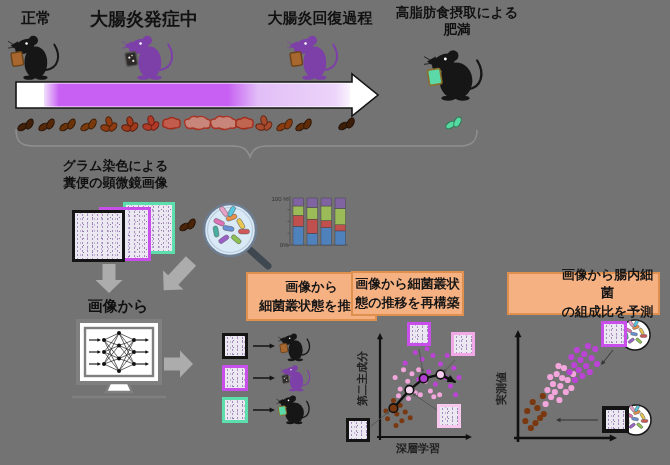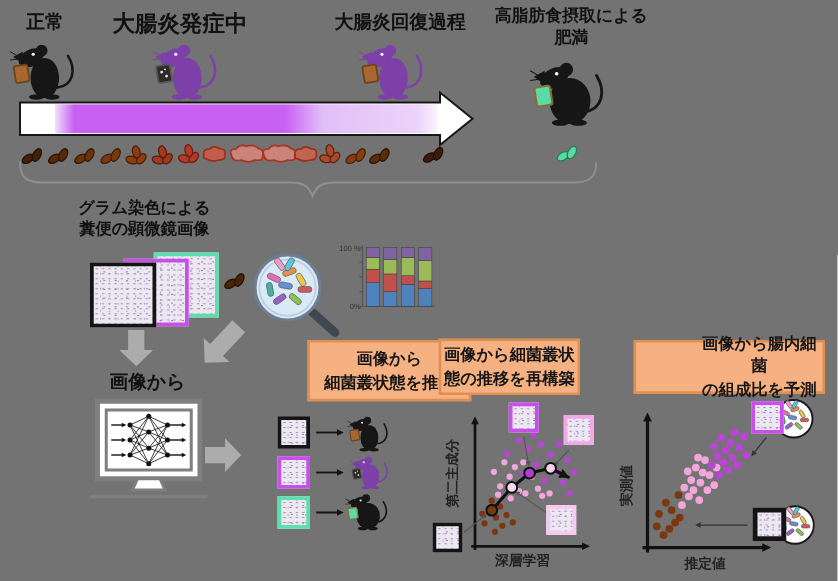--- a/index.html
+++ b/index.html
@@ -501,17 +501,16 @@
       <rect x="131.03" y="103.525" width="6.84" height="2.8499999999999996" rx="1.4249999999999998" fill="#48B0A0" stroke="#555" stroke-width="0.5" transform="rotate(80 134.45 104.95)"></rect>
       <rect x="138.63000000000002" y="101.625" width="6.84" height="2.8499999999999996" rx="1.4249999999999998" fill="#6890D8" stroke="#555" stroke-width="0.5" transform="rotate(10 142.05 103.05)"></rect>
       <rect x="146.23000000000002" y="98.775" width="6.84" height="2.8499999999999996" rx="1.4249999999999998" fill="#E8C850" stroke="#555" stroke-width="0.5" transform="rotate(60 149.65 100.2)"></rect>
       <rect x="135.78" y="108.275" width="6.84" height="2.8499999999999996" rx="1.4249999999999998" fill="#9B60C8" stroke="#555" stroke-width="0.5" transform="rotate(-35 139.2 109.7)"></rect>
       <rect x="143.38000000000002" y="108.275" width="6.84" height="2.8499999999999996" rx="1.4249999999999998" fill="#8CC050" stroke="#555" stroke-width="0.5" transform="rotate(40 146.8 109.7)"></rect>
       <rect x="148.13000000000002" y="103.525" width="6.84" height="2.8499999999999996" rx="1.4249999999999998" fill="#D05858" stroke="#555" stroke-width="0.5" transform="rotate(0 151.55 104.95)"></rect>
       <rect x="140.53" y="91.175" width="6.84" height="2.8499999999999996" rx="1.4249999999999998" fill="#58C8E0" stroke="#555" stroke-width="0.5" transform="rotate(-60 143.95 92.6)"></rect>
       <rect x="135.78" y="91.175" width="6.84" height="2.8499999999999996" rx="1.4249999999999998" fill="#E8A0C8" stroke="#555" stroke-width="0.5" transform="rotate(55 139.2 92.6)"></rect>
     </svg>
   <div class="axis-lbl" style="left:459px;top:381px;width:84px;transform:rotate(-90deg)">実測値</div>
-  <div class="axis-lbl" style="left:514px;top:443px;width:100px">推定値</div>
   <div class="thumb" style="left:601px;top:321px;width:26px;height:26px;border:3px solid #C94FEB;z-index:3"></div>
   <div class="thumb" style="left:602px;top:406px;width:27px;height:27px;border:4px solid #141414;z-index:3"></div>
 
 </div>
 
 </body></html>

